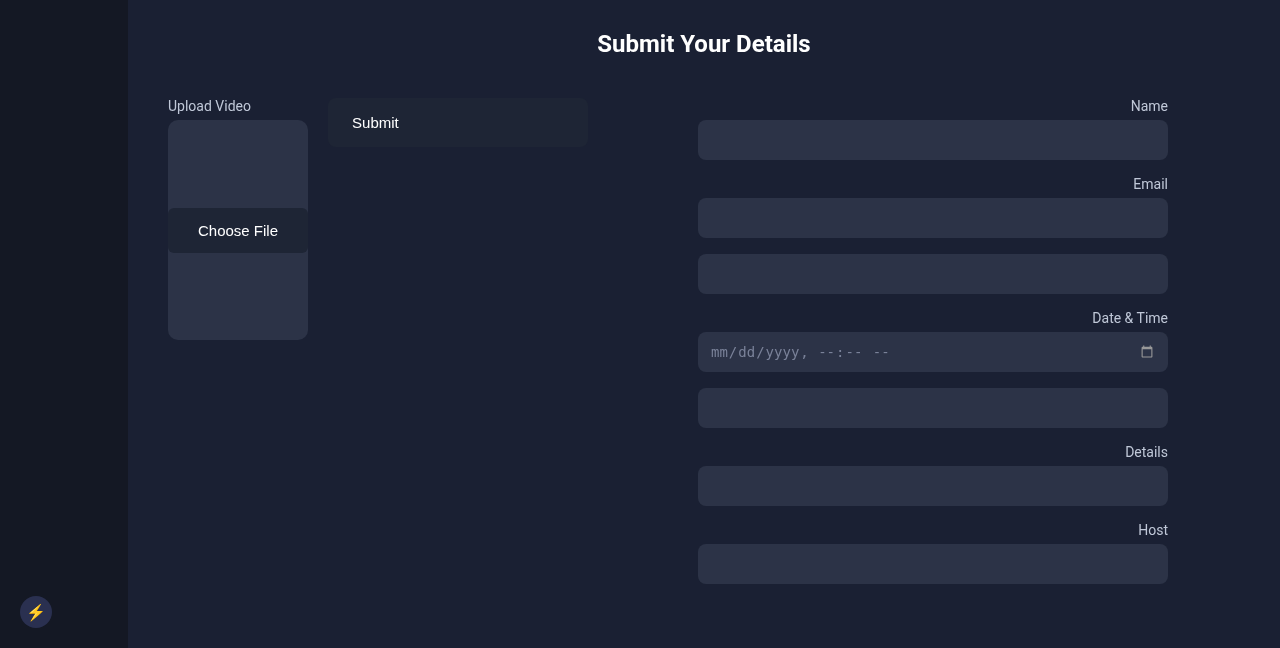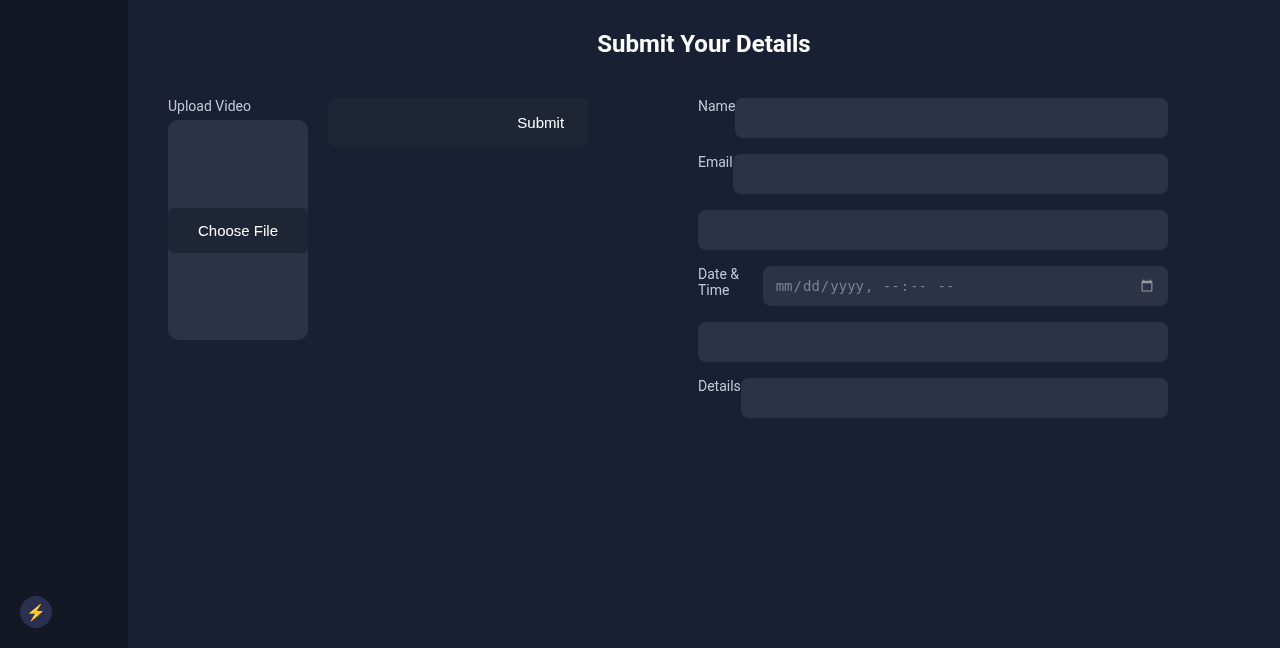--- a/index.html
+++ b/index.html
@@ -102,27 +102,28 @@
 
     .submit-btn {
       background-color: #1e2535;
       color: #ffffff;
       border: none;
       padding: 16px 24px;
       border-radius: 8px;
       font-size: 15px;
       cursor: pointer;
       font-weight: 500;
-      text-align: right;
+      text-align: left;
       width: 260px;
     }
 
     .form-field {
       display: flex;
-      flex-direction: row;
+      flex-direction: column;
+      align-items: flex-end;
     }
 
     .form-input {
       background-color: #2c3347;
       border: none;
       border-radius: 8px;
       height: 40px;
       padding: 8px 12px;
       color: #e0e0e0;
       font-size: 14px;
@@ -183,15 +184,19 @@
           <div class="field-label">Date &amp; Time</div>
           <input class="form-input" type="datetime-local" placeholder="dd-mm-yyyy --:--" style="">
         </div>
         <div class="form-field">
           <input class="form-input" type="text" style="">
         </div>
         <div class="form-field">
           <div class="field-label">Details</div>
           <input class="form-input" type="text" style="">
         </div>
+        <div class="form-field">
+          <div class="field-label">Host</div>
+          <input class="form-input" type="text" style="">
+        </div>
       </div>
   </div>
 </div>
 
 </body></html>

